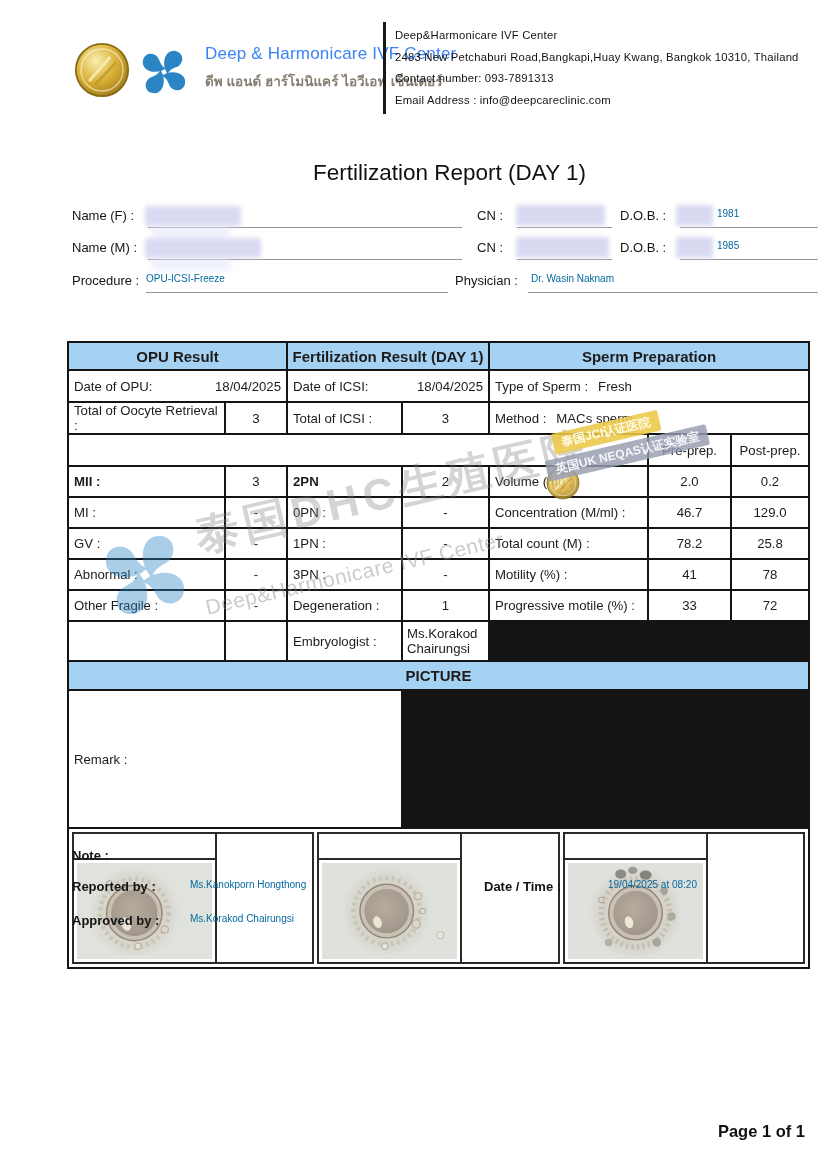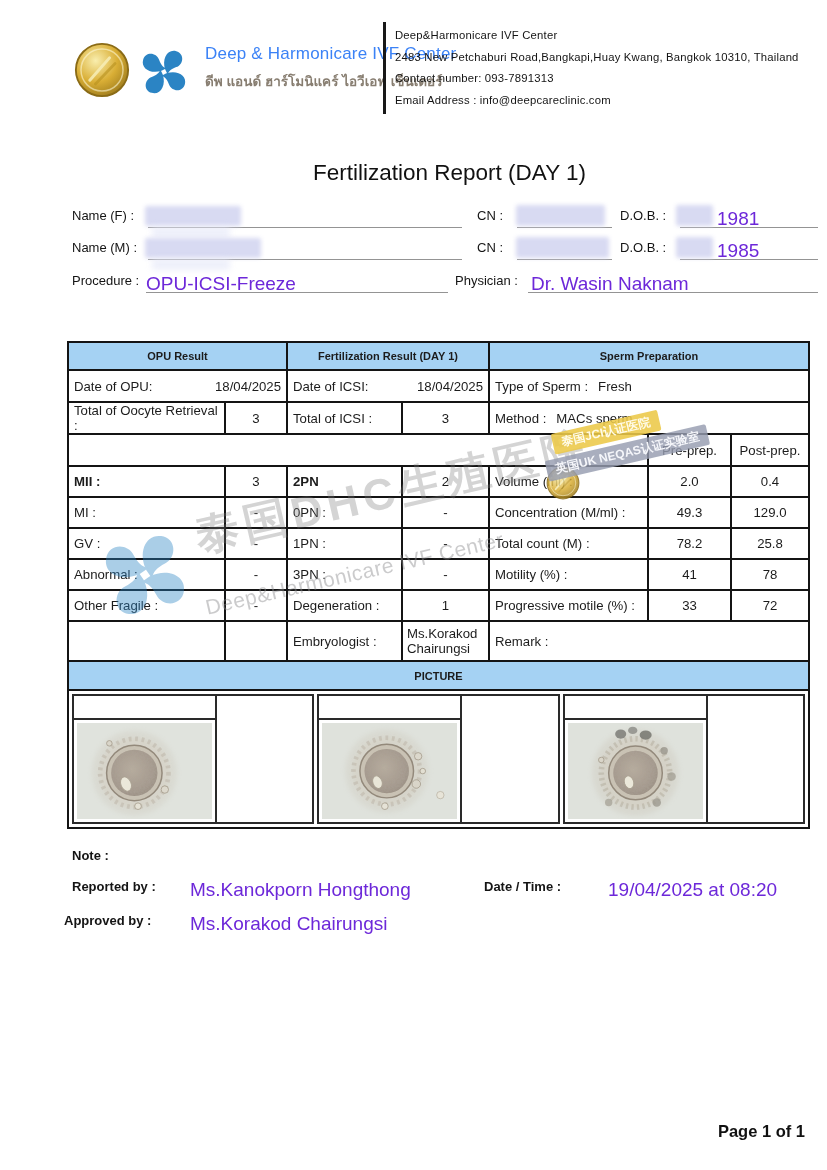--- a/index.html
+++ b/index.html
@@ -13,32 +13,32 @@
   .lh-name-th { left:205px; top:70px; font-size:13.5px; font-weight:600; color:#877d70; }
   .lh-vline { left:383px; top:22px; width:2.5px; height:92px; background:#181818; }
   .lh-right { left:395px; top:25px; width:420px; font-size:11.3px; font-weight:500; color:#141414; line-height:21.5px; letter-spacing:.2px; }
 
   
   .title { left:0; top:160px; width:100%; text-align:center; font-size:22.5px; font-weight:500; color:#111;margin-left:36px; }
 
   
   .lab { font-size:13px; color:#141414; }
   .lab.b, .semib { font-weight:600; }
-  .blue { color:#6d28d9; font-size:19px; }
+  .blue { color:#0369a1; font-size:10px; }
   .uline { height:1.2px; background:#949494; }
   .redact { background:#d8daf2; filter:blur(2px); border-radius:2px; }
   .redact-ghost { background:rgba(228,230,248,.65); filter:blur(3px); border-radius:2px; }
 
   
   .rtable { position:absolute; left:67px; top:341px; width:743px; background:#141414; padding:2px;
             display:grid; grid-template-columns:155px 60px 113px 85px 157px 81px 76px;
             grid-template-rows:26px 30px 30px 30px 29px 29px 29px 29px 29px 38px 27px 136px; gap:2px; }
   .c { background:#fff; display:flex; align-items:center; padding:0 5px; font-size:13.2px; color:#1c1c1c; overflow:hidden; }
   .c.ctr { justify-content:center; padding:0; }
-  .c.hd { background:#a5d2f3; justify-content:center; padding:3px; font-weight:bold; font-size:11px; }
+  .c.hd { background:#a5d2f3; justify-content:center; padding:3px; font-weight:bold; font-size:15px; }
   .c.b { font-weight:bold; }
   .sp2 { grid-column:span 2; } .sp3 { grid-column:span 3; } .sp5 { grid-column:span 5; } .sp7 { grid-column:span 7; }
   .dateval { flex:1; text-align:right; }
   .gapval { margin-left:10px; }
   .wrapcell { line-height:1.15; padding:2px 4px; }
 
   
   .piccell { padding:3px; }
   .pics { display:flex; gap:3px; width:100%; height:100%; }
   .pgroup { flex:1; border:2px solid #2a2a2a; display:flex; background:#fff; }
@@ -194,28 +194,28 @@
     <div class="c sp5"></div>
     <div class="c ctr" style="font-weight:500">Pre-prep.</div>
     <div class="c ctr" style="font-weight:500">Post-prep.</div>
 
     <div class="c b">MII :</div>
     <div class="c ctr">3</div>
     <div class="c b">2PN</div>
     <div class="c ctr">2</div>
     <div class="c">Volume (ml) :</div>
     <div class="c ctr">2.0</div>
-    <div class="c ctr">0.4</div>
+    <div class="c ctr">0.2</div>
 
     <div class="c">MI :</div>
     <div class="c ctr">-</div>
     <div class="c">0PN :</div>
     <div class="c ctr">-</div>
     <div class="c">Concentration (M/ml) :</div>
-    <div class="c ctr">49.3</div>
+    <div class="c ctr">46.7</div>
     <div class="c ctr">129.0</div>
 
     <div class="c">GV :</div>
     <div class="c ctr">-</div>
     <div class="c">1PN :</div>
     <div class="c ctr">-</div>
     <div class="c">Total count (M) :</div>
     <div class="c ctr">78.2</div>
     <div class="c ctr">25.8</div>
 
@@ -232,23 +232,23 @@
     <div class="c">Degeneration :</div>
     <div class="c ctr">1</div>
     <div class="c">Progressive motile (%) :</div>
     <div class="c ctr">33</div>
     <div class="c ctr">72</div>
 
     <div class="c"></div>
     <div class="c"></div>
     <div class="c">Embryologist :</div>
     <div class="c wrapcell">Ms.Korakod Chairungsi</div>
+    <div class="c hd sp7">PICTURE</div>
+
     <div class="c sp3">Remark :</div>
-
-    <div class="c hd sp7">PICTURE</div>
 
     <div class="c sp7 piccell">
       <div class="pics">
         <div class="pgroup">
           <div class="pleft">
             <div class="pstrip"></div>
             <div class="pphoto">
               <svg viewBox="0 0 146 104" preserveAspectRatio="none">
                 <rect width="146" height="104" fill="#e0e3dd"></rect>
                 <circle cx="62" cy="54" r="46" fill="#cdc9bd" opacity=".35" filter="url(#soft3)"></circle>
@@ -327,19 +327,19 @@
   <div class="abs wm wm-ribbon wm-ribbon-y">泰国JCI认证医院</div>
   <div class="abs wm wm-ribbon wm-ribbon-g">英国UK NEQAS认证实验室</div>
 
   <div class="abs lab semib" style="left:72px;top:848px">Note :</div>
 
   <div class="abs lab semib" style="left:72px;top:879px">Reported by :</div>
   <div class="abs blue" style="left:190px;top:879px">Ms.Kanokporn Hongthong</div>
   <div class="abs lab semib" style="left:484px;top:879px">Date / Time :</div>
   <div class="abs blue" style="left:608px;top:879px">19/04/2025 at 08:20</div>
 
-  <div class="abs lab semib" style="left:64px;top:913px">Approved by :</div>
+  <div class="abs lab semib" style="left:72px;top:913px">Approved by :</div>
   <div class="abs blue" style="left:190px;top:913px">Ms.Korakod Chairungsi</div>
 
   <div class="abs pagenum">Page 1 of 1</div>
   <div class="abs formcode">FM-EMB-001 Rev.01</div>
 
 </div>
 
 </body></html>

